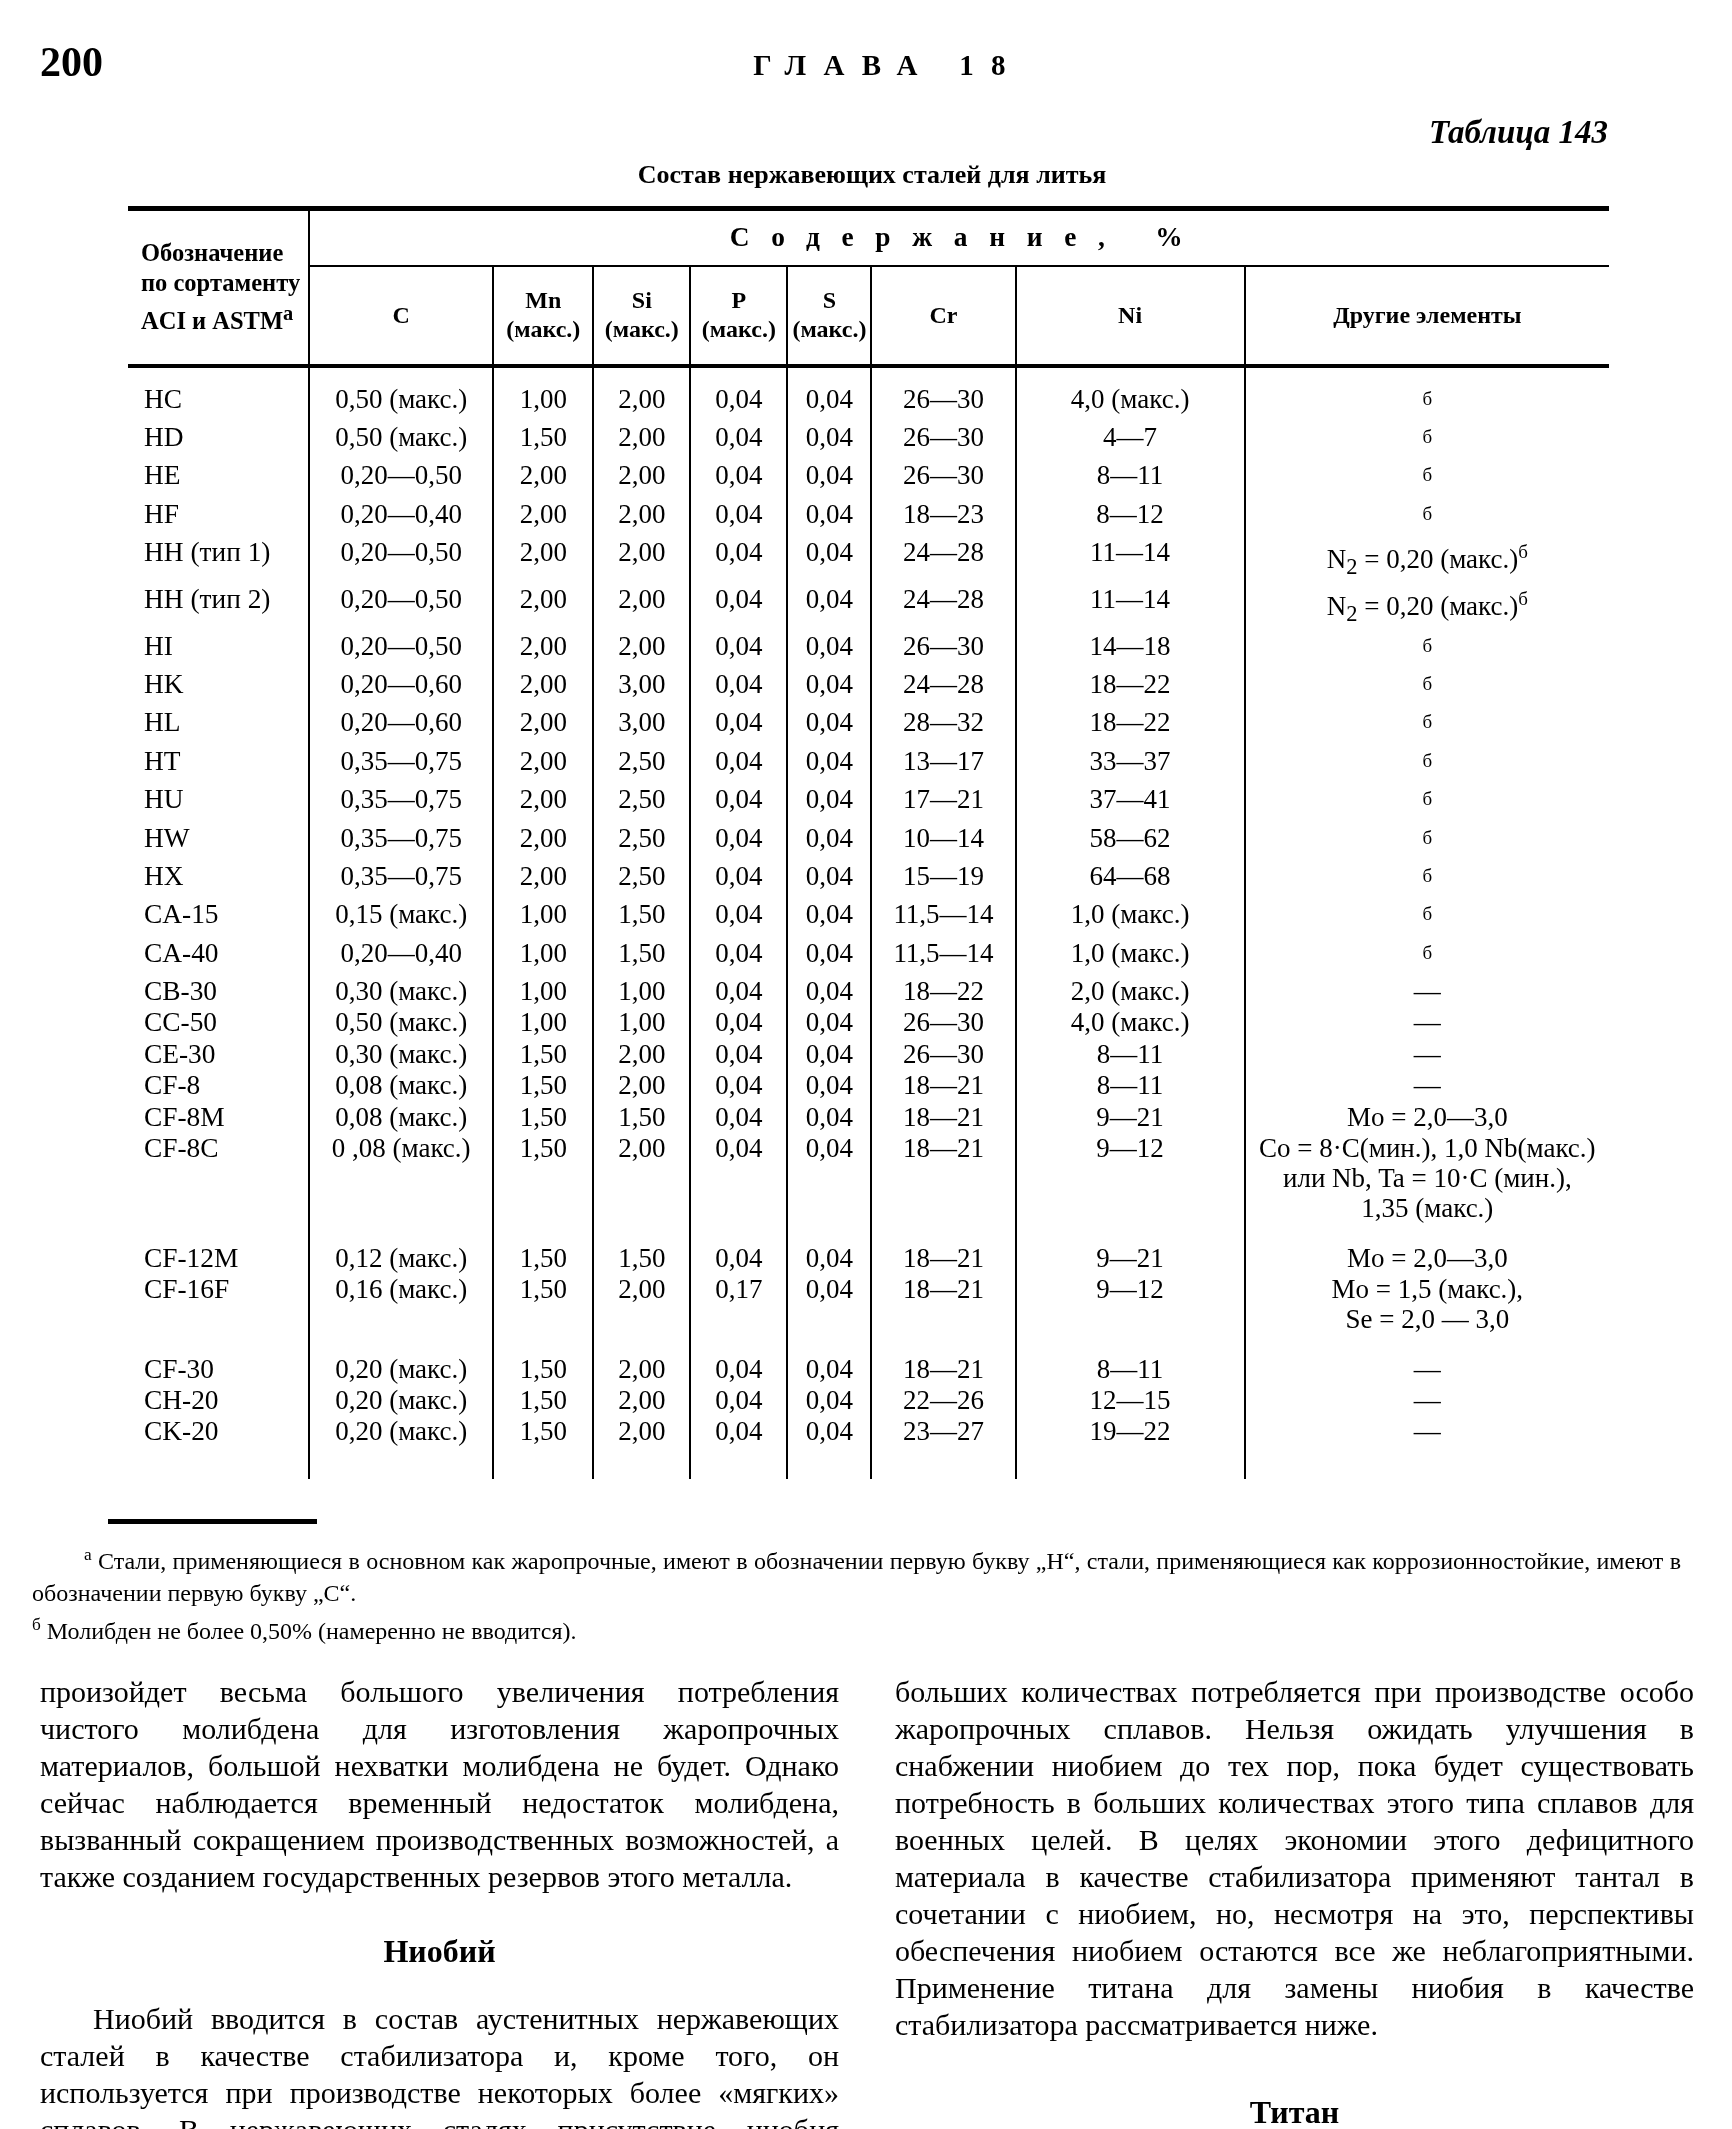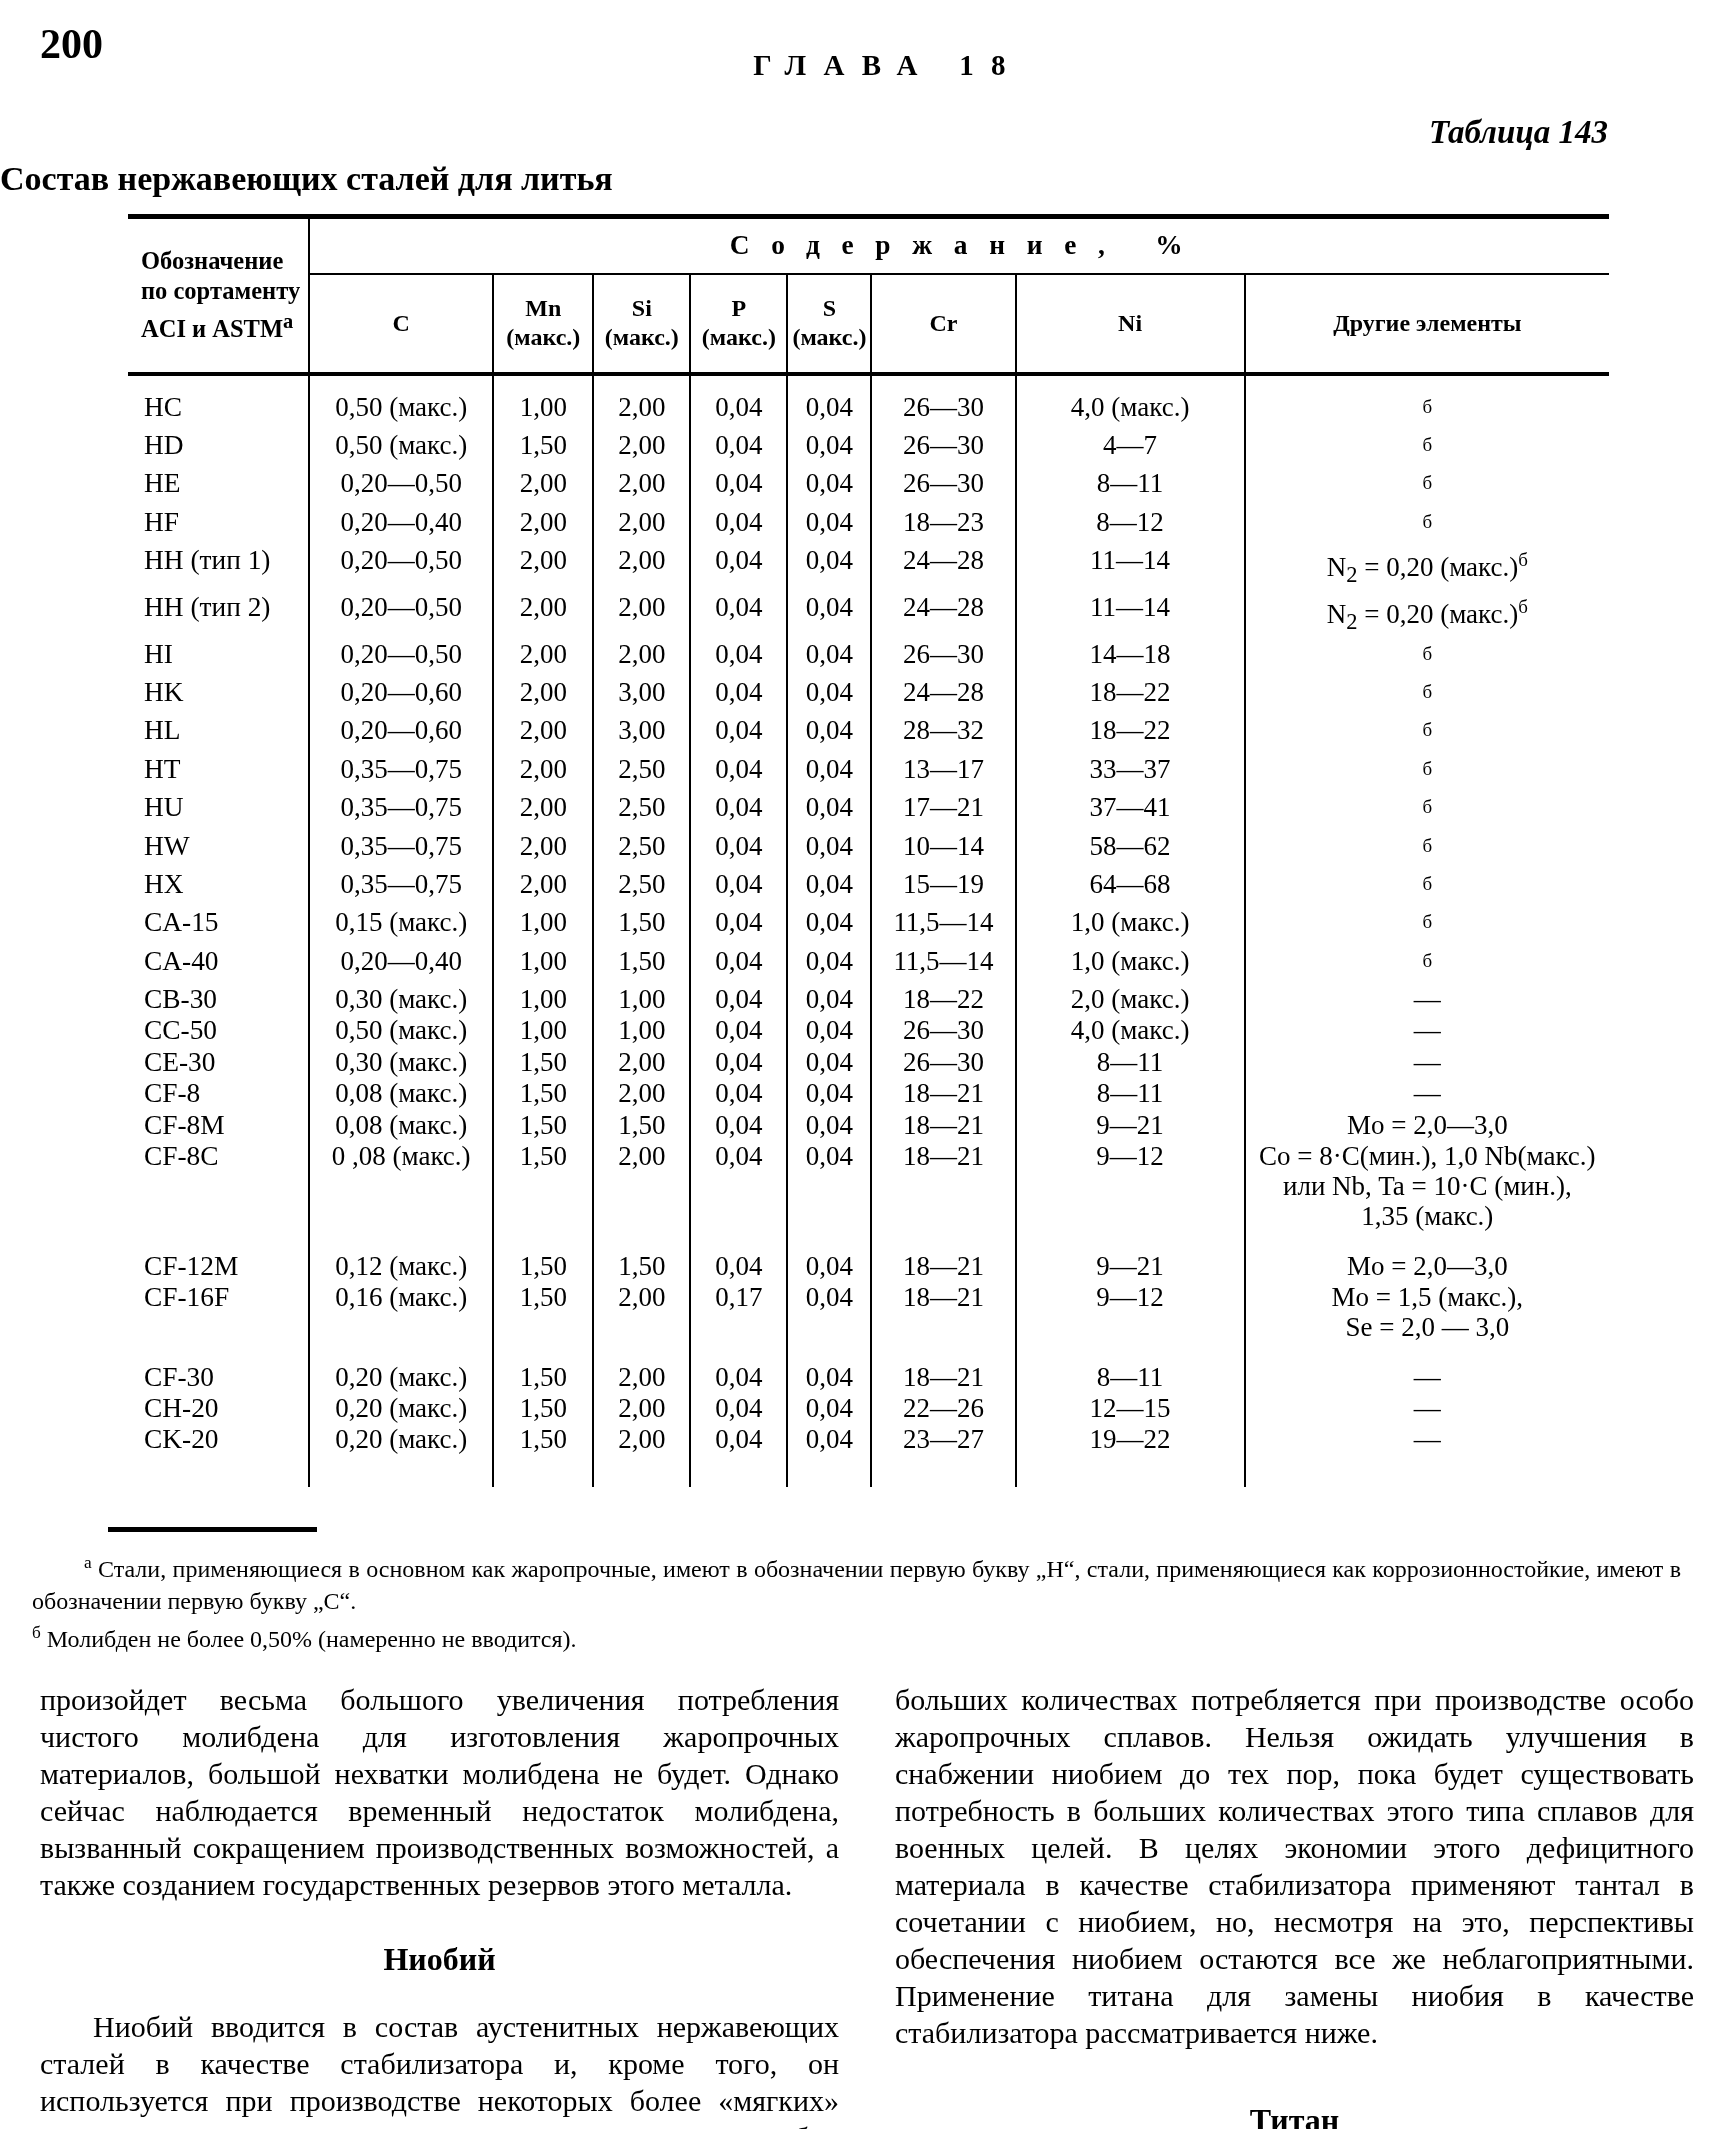--- a/index.html
+++ b/index.html
@@ -7,26 +7,26 @@
     position:relative;
     width:1732px; height:2129px;
     margin:0 auto;
     background:#ffffff;
     color:#000;
     font-family:"Liberation Serif","DejaVu Serif",serif;
     overflow:hidden;
   }
   
   .header { position:relative; height:72px; }
-  .page-number { position:absolute; left:40px; top:20px; font-size:42px; font-weight:bold; }
+  .page-number { position:absolute; left:40px; top:38px; font-size:42px; font-weight:bold; }
   .running-title { position:absolute; left:0; right:0; top:49px; text-align:center;
     font-size:29px; font-weight:bold; letter-spacing:17.3px;margin-left:44px; }
   
   .table-label { margin:42px 124px 0 0; text-align:right; font-style:italic; font-weight:bold; font-size:33px; }
-  .table-title { margin:8.7px 0 16px 0; font-weight:bold; font-size:34px; }
+  .table-title { margin:8.7px 0 16px 0; text-align:center; font-weight:bold; font-size:26px;padding-left:12px; }
   
   table.comp {
     margin-left:128px; width:1481px;
     border-collapse:collapse; table-layout:fixed;
     border-top:5.8px solid #000;
   }
   table.comp th, table.comp td { font-family:inherit; }
   .des-header {
     font-weight:bold; font-size:24.5px; line-height:30px; text-align:left; padding-left:13px;
     vertical-align:middle; border-bottom:4.3px solid #000;

